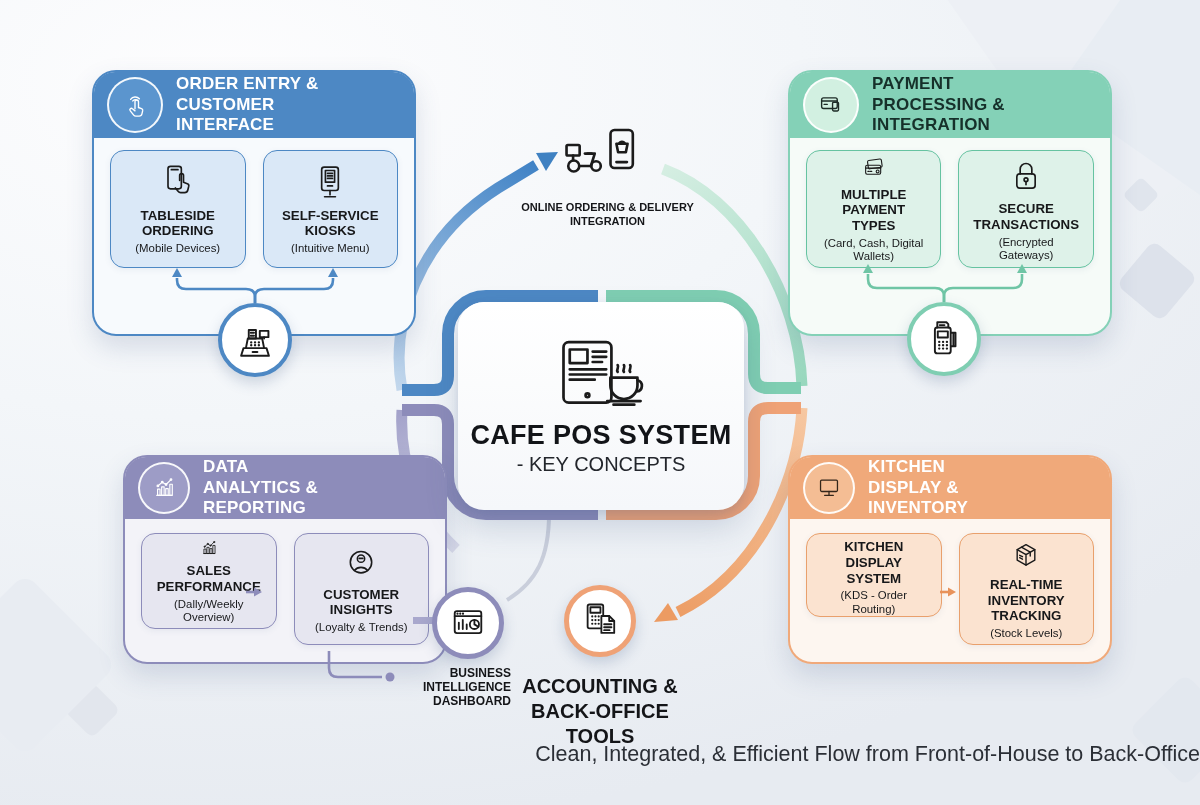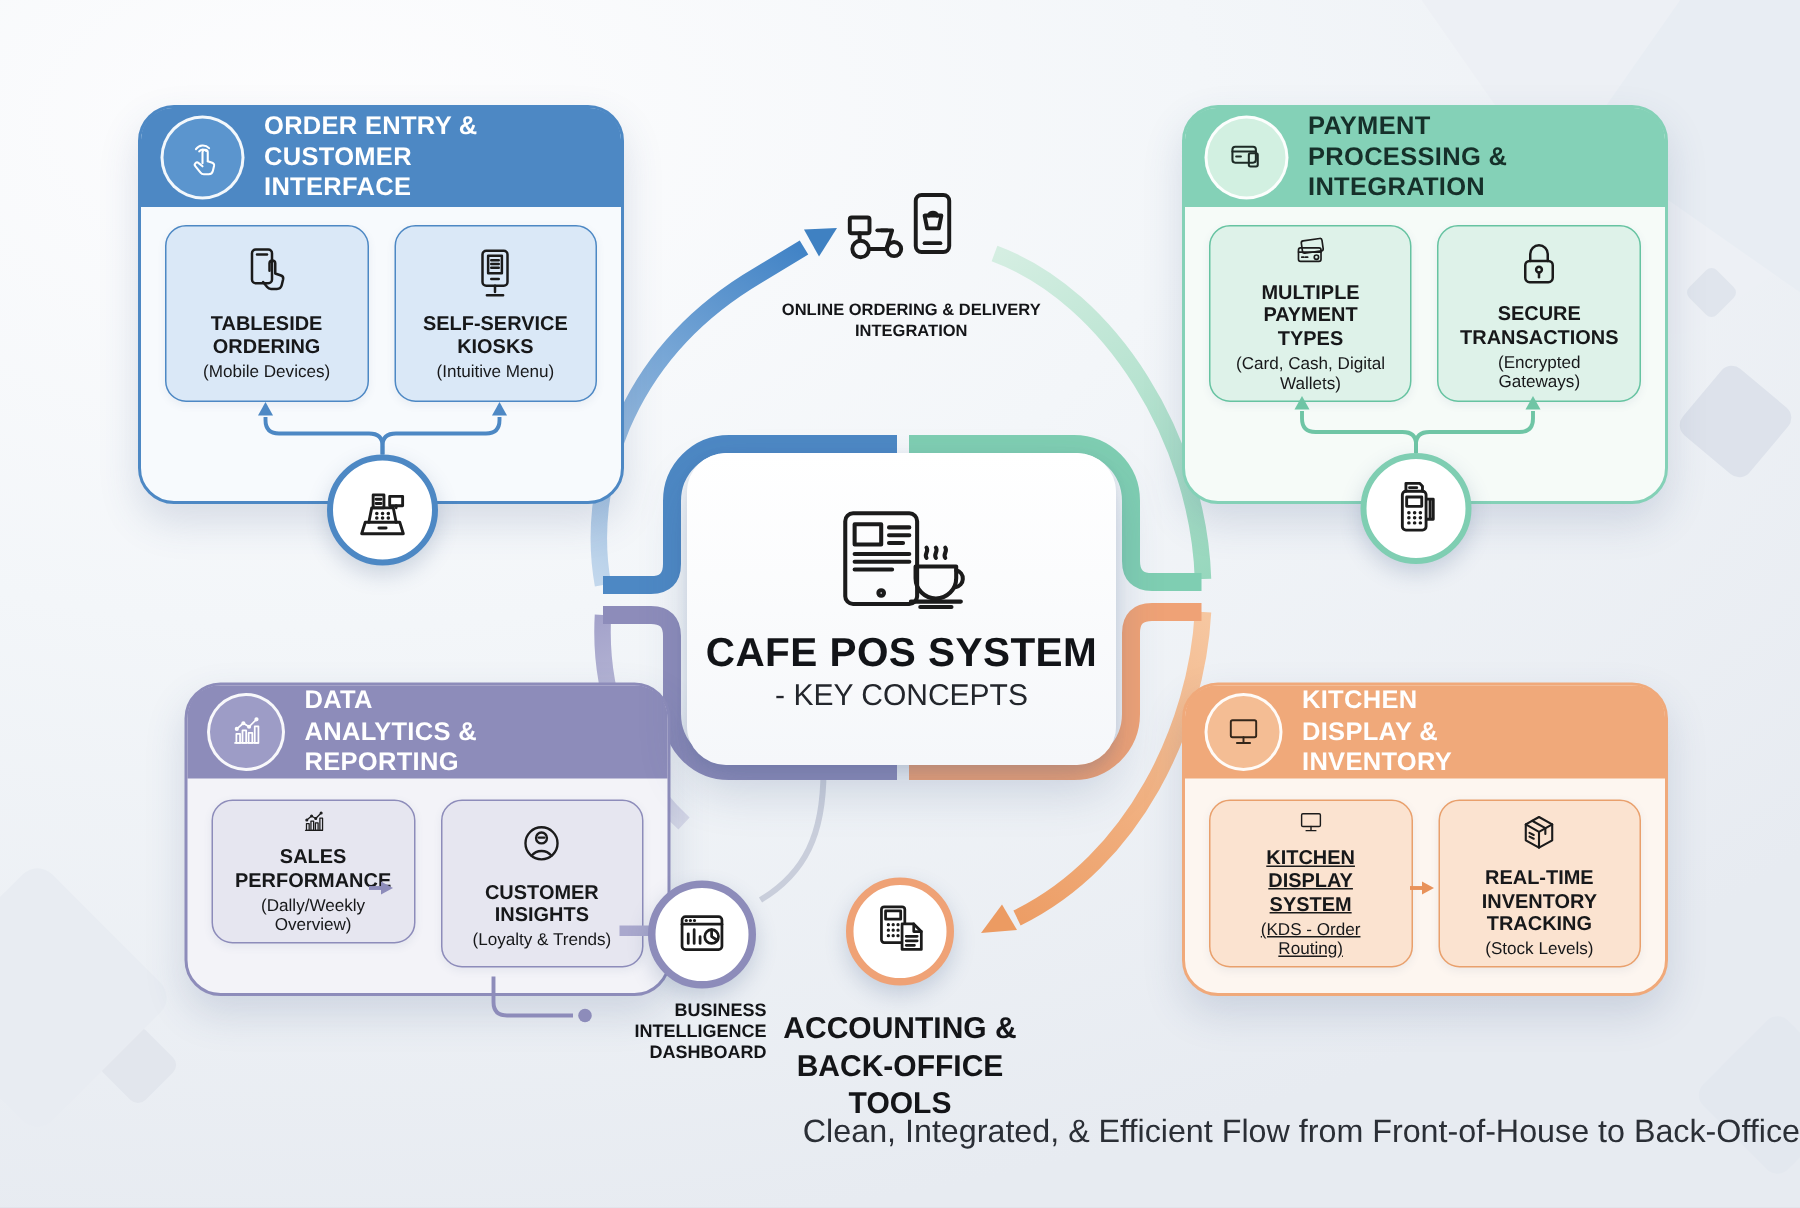--- a/index.html
+++ b/index.html
@@ -320,21 +320,21 @@
   <div class="qbox kitchen low" style="left:788px;top:455px;width:320px;height:205px;">
     <div class="qhead">
       <div class="circle-ic">
           <svg width="28" height="28" viewBox="0 0 48 48">
             <use href="#i-monitor"></use>
           </svg>
         </div>
       <div class="qtitle">KITCHEN DISPLAY &amp; INVENTORY</div>
     </div>
     <div class="qbody" style="padding-top:14px;">
-      <div class="card" style="height:112px;text-decoration:underline;">
+      <div class="card" style="height:84px;">
         <svg width="40" height="38" viewBox="0 0 48 48">
             <use href="#i-monitor"></use>
           </svg>
         <div class="ctitle wide">KITCHEN DISPLAY SYSTEM</div>
         <div class="csub">(KDS - Order Routing)</div>
       </div>
       <div class="card" style="height:112px;">
         <svg width="38" height="38" viewBox="0 0 48 48">
             <use href="#i-package"></use>
           </svg>

